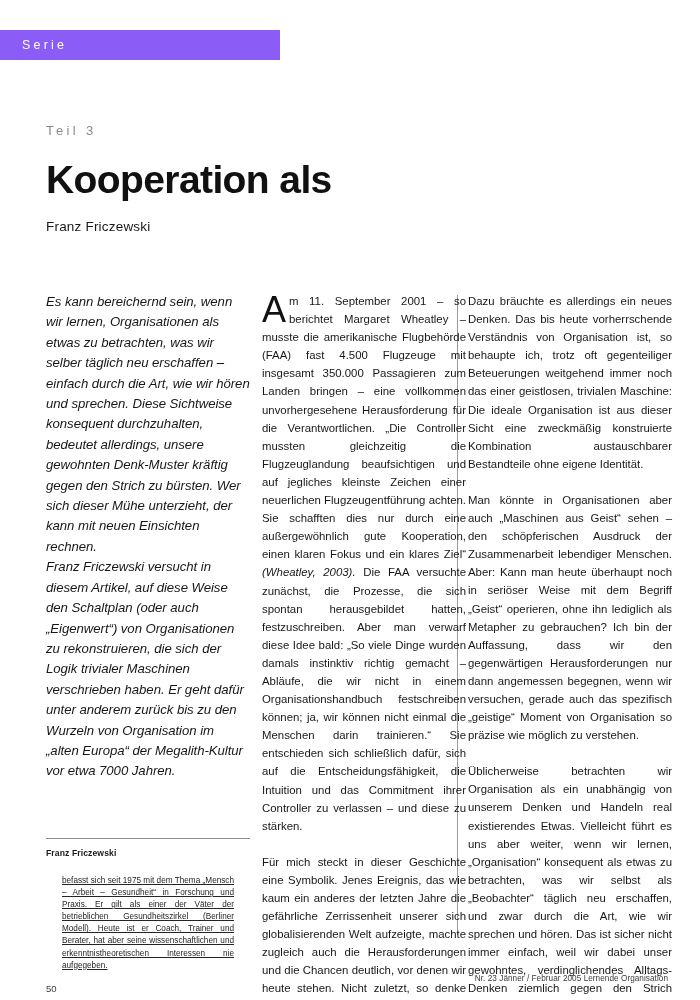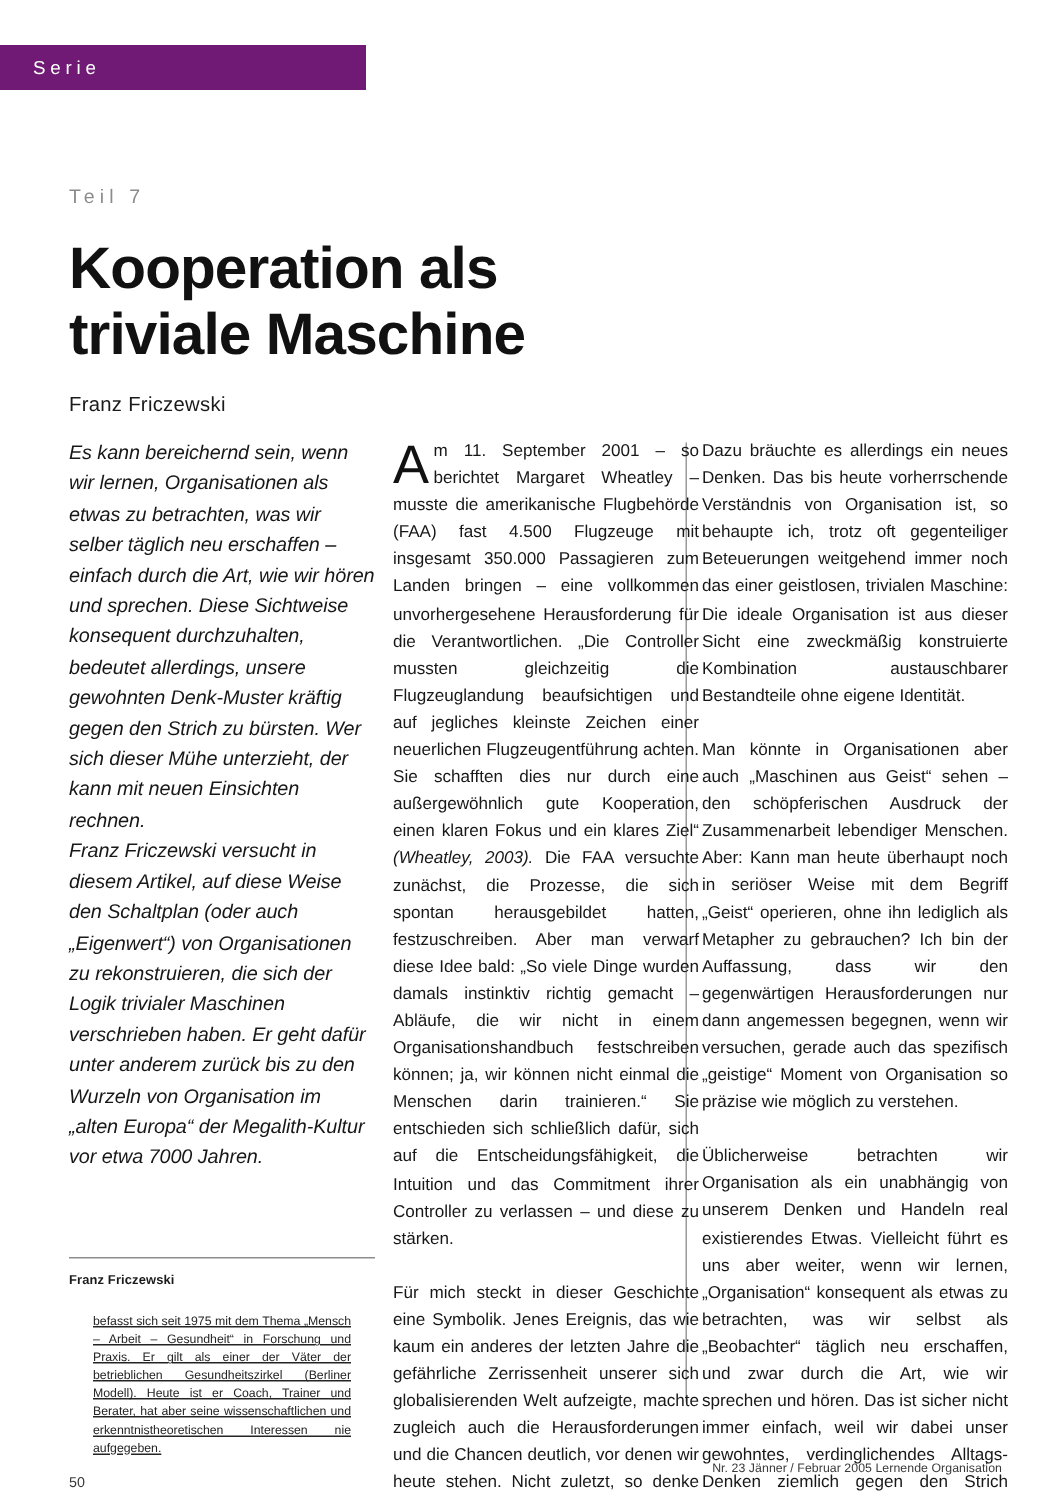--- a/index.html
+++ b/index.html
@@ -15,23 +15,23 @@
     font-family: "Liberation Sans", sans-serif;
     color: #1a1a1a;
     -webkit-font-smoothing: antialiased;
   }
 
   
   .serie-banner {
     position: absolute;
     left: 0;
     top: 30px;
-    width: 244px;
+    width: 280px;
     height: 30px;
-    background: #701a75;
+    background: #8b5cf6;
   }
   .serie-banner .serie-label {
     position: absolute;
     left: 22px;
     top: 7px;
     font-size: 12.5px;
     letter-spacing: 3.2px;
     color: #ffffff;
     font-weight: 400;
     line-height: 16px;
@@ -191,24 +191,23 @@
   }
 </style>
 </head>
 <body>
 
 <div class="serie-banner">
   <span class="serie-label">Serie</span>
 </div>
 
 <div class="head">
-  <div class="teil-label">Teil 7</div>
+  <div class="teil-label">Teil 3</div>
   <h1 class="article-title">
     <span>Kooperation als</span><br>
-    <span>triviale Maschine</span>
   </h1>
   <div class="byline">Franz Friczewski</div>
 </div>
 
 <div class="columns">
 
   <div class="rule-v"></div>
 
   <div class="col col-1">
     <div class="lead">

